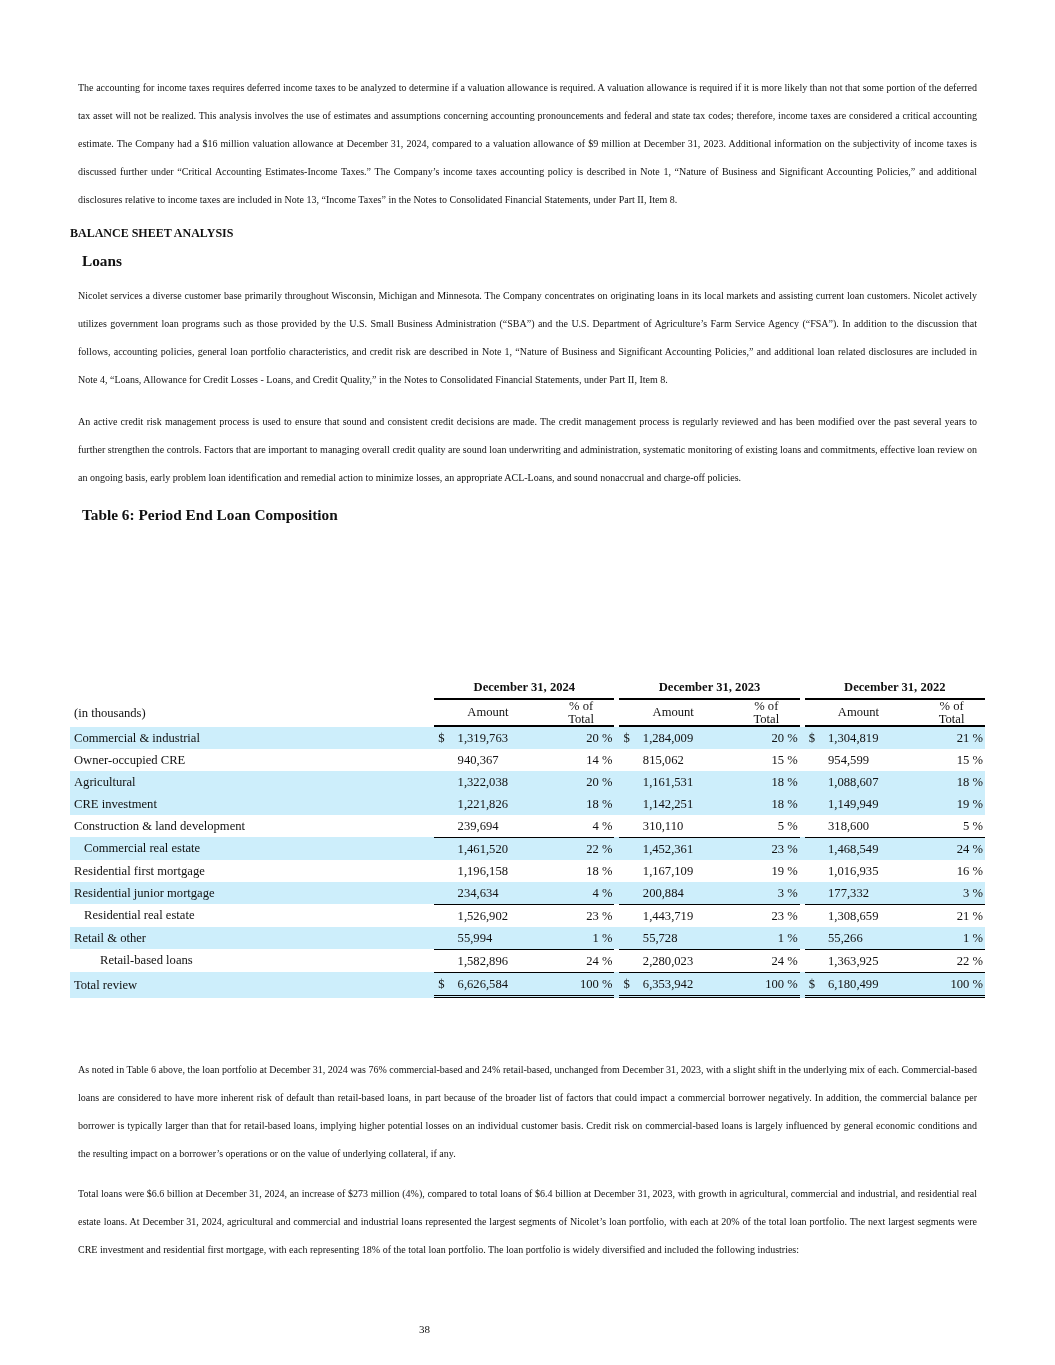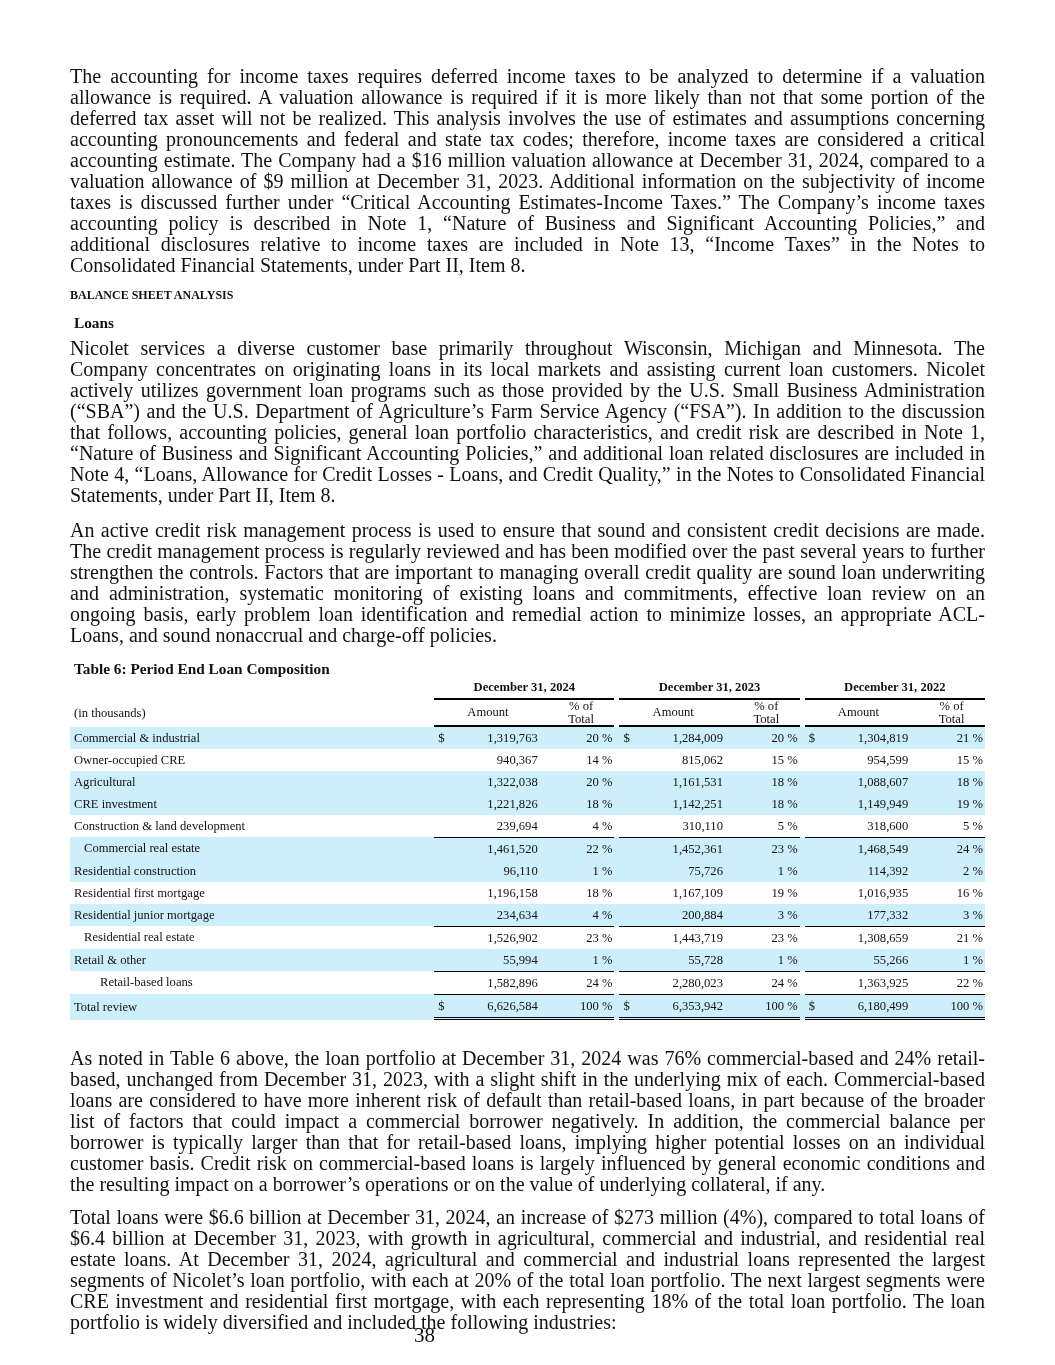--- a/index.html
+++ b/index.html
@@ -3,47 +3,47 @@
 <meta charset="utf-8">
 <style>
   html, body { margin: 0; padding: 0; background: #ffffff; }
   body {
     width: 1055px; height: 1365px; position: relative; overflow: hidden;
     font-family: "Liberation Serif", "DejaVu Serif", serif;
     color: #111;
   }
   .page { position: absolute; left: 70px; top: 66px; width: 915px; }
   p.body {
-    margin: 0; font-size: 20px; line-height: 21px; text-align: justify;
+    margin: 8px; font-size: 10px; line-height: 28px; text-align: justify;
   }
   .h1 { font-weight: bold; font-size: 12px; margin: 0; }
-  .h2 { font-weight: bold; font-size: 15.3px; margin: 4px; }
+  .h2 { font-weight: bold; font-size: 15.3px; margin: 12px; }
 
   table.loan {
     position: absolute; left: 70px; top: 644px; width: 915px;
     border-collapse: separate; border-spacing: 0;
     font-size: 12.6px;
     margin-top: 32px;
   }
   table.loan td, table.loan th { padding: 0; height: 22px; vertical-align: middle; white-space: nowrap; }
   .col-label { width: 366px; padding-left: 4px !important; }
   .col-dollar { width: 22px; text-align: left; padding-left: 4px !important; }
-  .col-amt { width: 86px; text-align: right; padding-right: 4px !important; }
+  .col-amt { width: 86px; text-align: left; padding-right: 4px !important; }
   .col-pct { width: 70px; text-align: right; padding-right: 2px !important; }
   .gap { width: 6px; }
   tr.hl td { background: #cdeefb; }
   tr.hl td.gapw { background: #cdeefb; }
   .periodhdr { font-weight: bold; text-align: center; font-size: 12.6px; }
   .bt1 { border-bottom: 2px solid #000; }
   .bt-top { border-top: 1.5px solid #000; }
   .bt-dbl { border-bottom: 3px double #000; }
   .sub1 { padding-left: 14px !important; }
   .sub2 { padding-left: 30px !important; }
   .hdr2 td { height: 32px; vertical-align: bottom; line-height: 12.6px; }
-  .pagenum { position: absolute; top: 1323px; left: 0; width: 849px; text-align: center; font-size: 21px; }
+  .pagenum { position: absolute; top: 1323px; left: 0; width: 849px; text-align: center; font-size: 11px; }
 </style>
 </head>
 <body>
 
 <div class="page">
   <p class="body">The accounting for income taxes requires deferred income taxes to be analyzed to determine if a valuation allowance is required. A valuation allowance is required if it is more likely than not that some portion of the deferred tax asset will not be realized. This analysis involves the use of estimates and assumptions concerning accounting pronouncements and federal and state tax codes; therefore, income taxes are considered a critical accounting estimate. The Company had a $16 million valuation allowance at December 31, 2024, compared to a valuation allowance of $9 million at December 31, 2023. Additional information on the subjectivity of income taxes is discussed further under “Critical Accounting Estimates-Income Taxes.” The Company’s income taxes accounting policy is described in Note 1, “Nature of Business and Significant Accounting Policies,” and additional disclosures relative to income taxes are included in Note 13, “Income Taxes” in the Notes to Consolidated Financial Statements, under Part II, Item 8.</p>
   <p class="h1" style="margin-top:12px;">BALANCE SHEET ANALYSIS</p>
   <p class="h2" style="margin-top:11px;">Loans</p>
   <p class="body" style="margin-top:6px;">Nicolet services a diverse customer base primarily throughout Wisconsin, Michigan and Minnesota. The Company concentrates on originating loans in its local markets and assisting current loan customers. Nicolet actively utilizes government loan programs such as those provided by the U.S. Small Business Administration (“SBA”) and the U.S. Department of Agriculture’s Farm Service Agency (“FSA”). In addition to the discussion that follows, accounting policies, general loan portfolio characteristics, and credit risk are described in Note 1, “Nature of Business and Significant Accounting Policies,” and additional loan related disclosures are included in Note 4, “Loans, Allowance for Credit Losses - Loans, and Credit Quality,” in the Notes to Consolidated Financial Statements, under Part II, Item 8.</p>
   <p class="body" style="margin-top:14px;">An active credit risk management process is used to ensure that sound and consistent credit decisions are made. The credit management process is regularly reviewed and has been modified over the past several years to further strengthen the controls. Factors that are important to managing overall credit quality are sound loan underwriting and administration, systematic monitoring of existing loans and commitments, effective loan review on an ongoing basis, early problem loan identification and remedial action to minimize losses, an appropriate ACL-Loans, and sound nonaccrual and charge-off policies.</p>
@@ -156,35 +156,20 @@
         <td class="col-pct bt-top">22 %</td>
         <td class="gap gapw"></td>
         <td class="col-dollar bt-top"></td>
         <td class="col-amt bt-top">1,452,361</td>
         <td class="col-pct bt-top">23 %</td>
         <td class="gap gapw"></td>
         <td class="col-dollar bt-top"></td>
         <td class="col-amt bt-top">1,468,549</td>
         <td class="col-pct bt-top">24 %</td>
       </tr>
-      <tr class="hl">
-        <td class="col-label">Residential construction</td>
-        <td class="gap gapw"></td>
-        <td class="col-dollar"></td>
-        <td class="col-amt">96,110</td>
-        <td class="col-pct">1 %</td>
-        <td class="gap gapw"></td>
-        <td class="col-dollar"></td>
-        <td class="col-amt">75,726</td>
-        <td class="col-pct">1 %</td>
-        <td class="gap gapw"></td>
-        <td class="col-dollar"></td>
-        <td class="col-amt">114,392</td>
-        <td class="col-pct">2 %</td>
-      </tr>
       <tr>
         <td class="col-label">Residential first mortgage</td>
         <td class="gap gapw"></td>
         <td class="col-dollar"></td>
         <td class="col-amt">1,196,158</td>
         <td class="col-pct">18 %</td>
         <td class="gap gapw"></td>
         <td class="col-dollar"></td>
         <td class="col-amt">1,167,109</td>
         <td class="col-pct">19 %</td>

